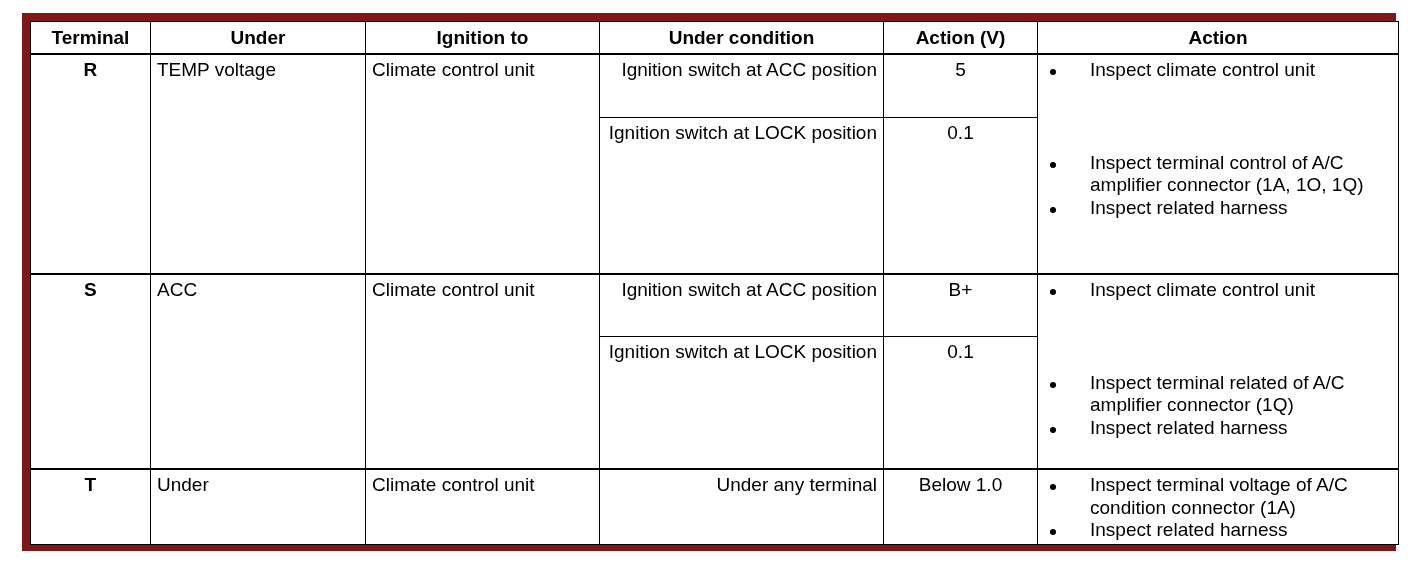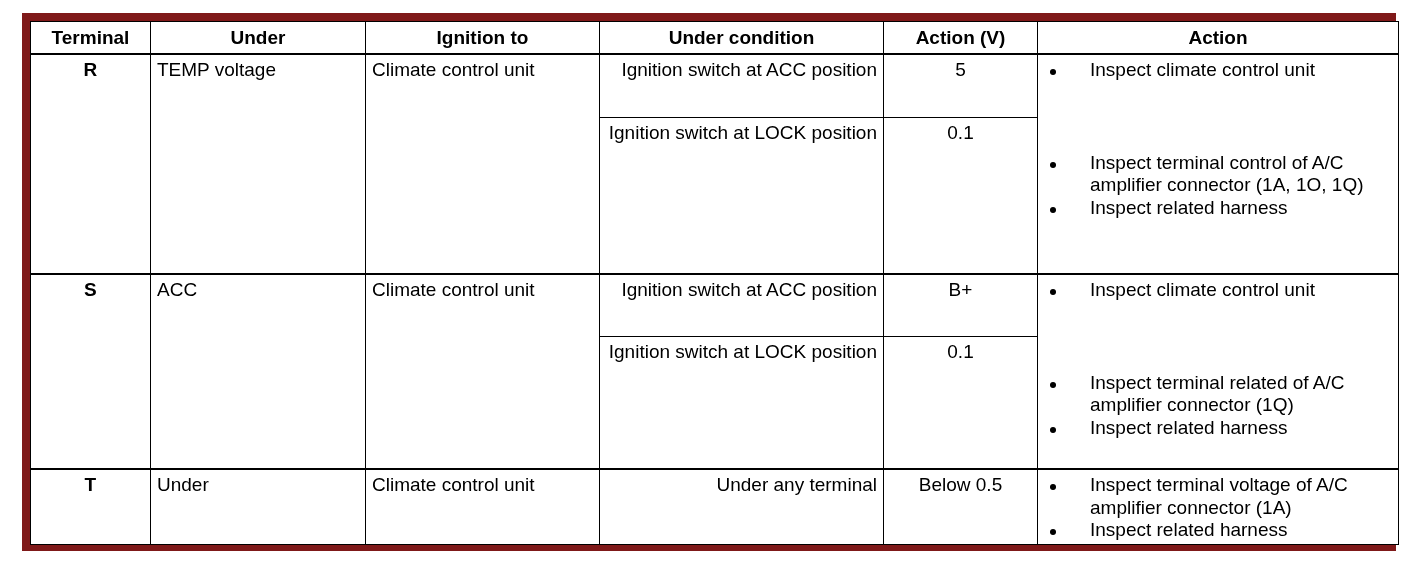--- a/index.html
+++ b/index.html
@@ -166,26 +166,26 @@
         <tr>
           <td class="test" style="height:133px">Ignition switch at LOCK position</td>
           <td class="volt">0.1</td>
         </tr>
 
         <tr class="group-start">
           <td class="term">T</td>
           <td class="sig">Under</td>
           <td class="conn">Climate control unit</td>
           <td class="test">Under any terminal</td>
-          <td class="volt">Below 0.5</td>
+          <td class="volt">Below 1.0</td>
           <td>
             <ul class="acts">
               <li>
                 <span class="bullet"></span>
-                <span class="txt">Inspect terminal voltage of A/C amplifier connector (1A)</span>
+                <span class="txt">Inspect terminal voltage of A/C condition connector (1A)</span>
               </li>
               <li>
                 <span class="bullet"></span>
                 <span class="txt">Inspect related harness</span>
               </li>
             </ul>
           </td>
         </tr>
 
       </tbody>

